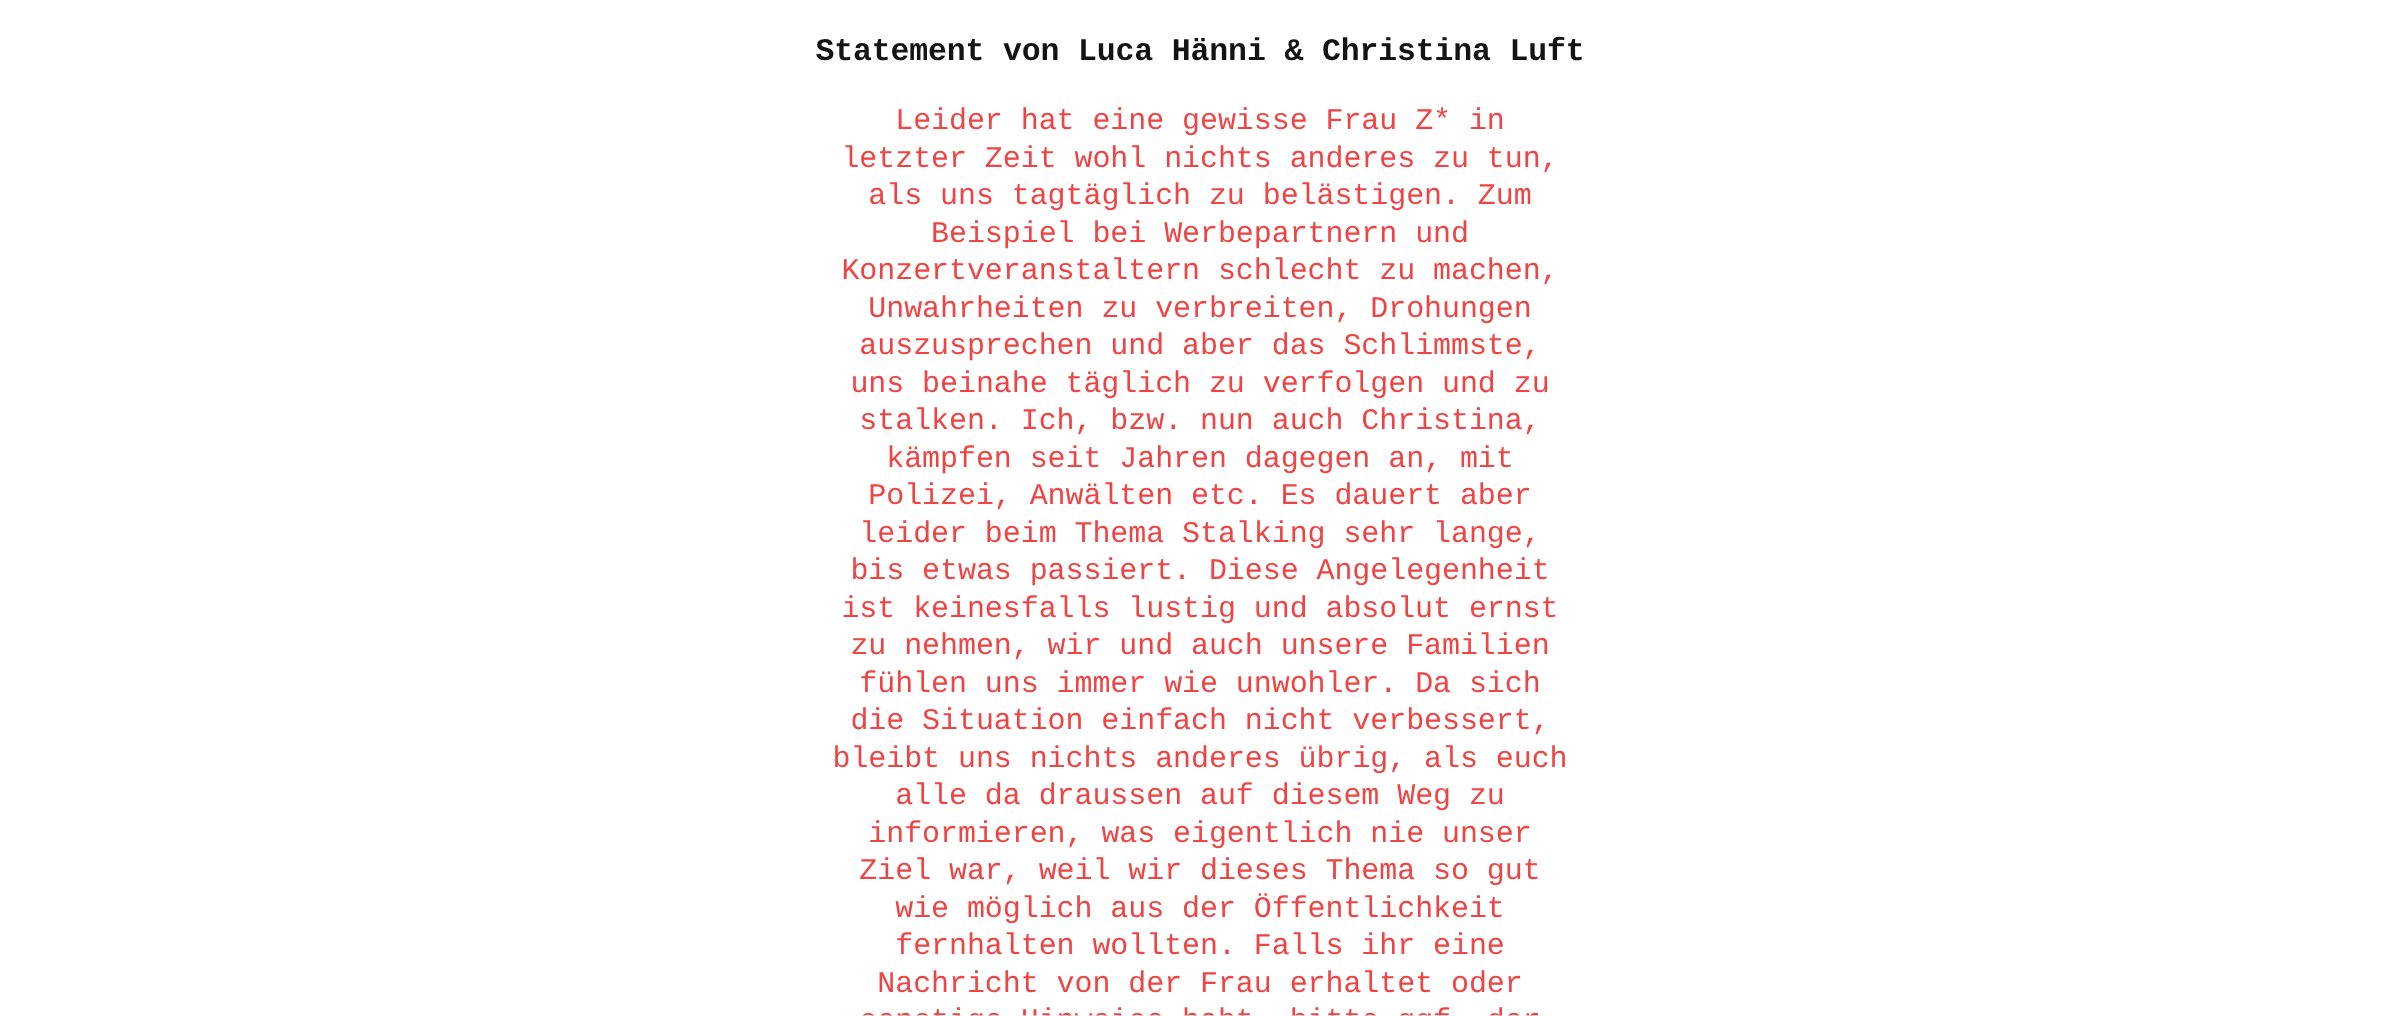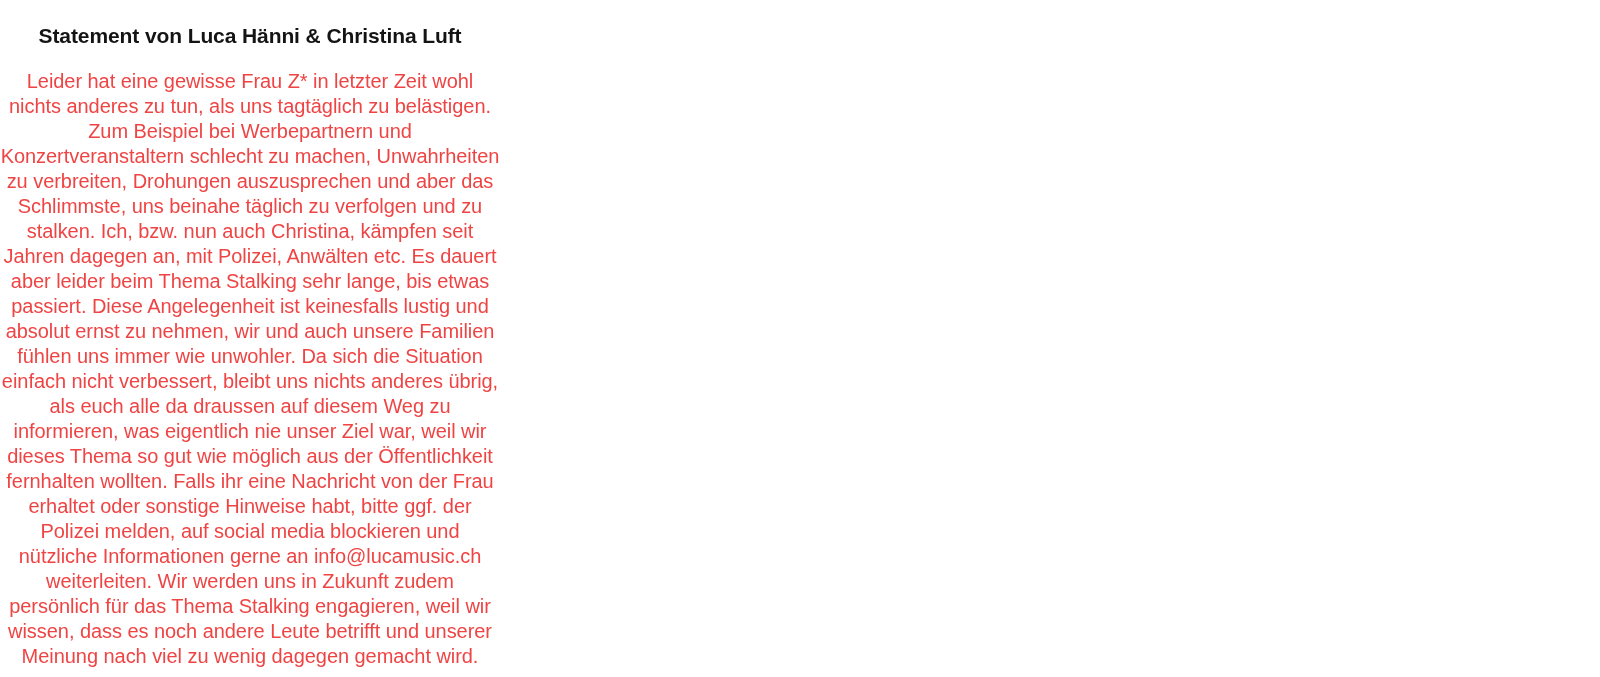--- a/index.html
+++ b/index.html
@@ -16,22 +16,23 @@
     -webkit-font-smoothing: antialiased;
     overflow: hidden;
   }
 
   .statement-page {
     width: 1600px;
     height: 677px;
     box-sizing: border-box;
     display: flex;
     flex-direction: column;
-    align-items: flex-start;
+    align-items: center;
     padding-top: 24px;
+    font-family: Liberation Mono, monospace;
   }
 
   .statement-block {
     width: 500px;
     display: flex;
     flex-direction: column;
     align-items: center;
   }
 
   .statement-title {

